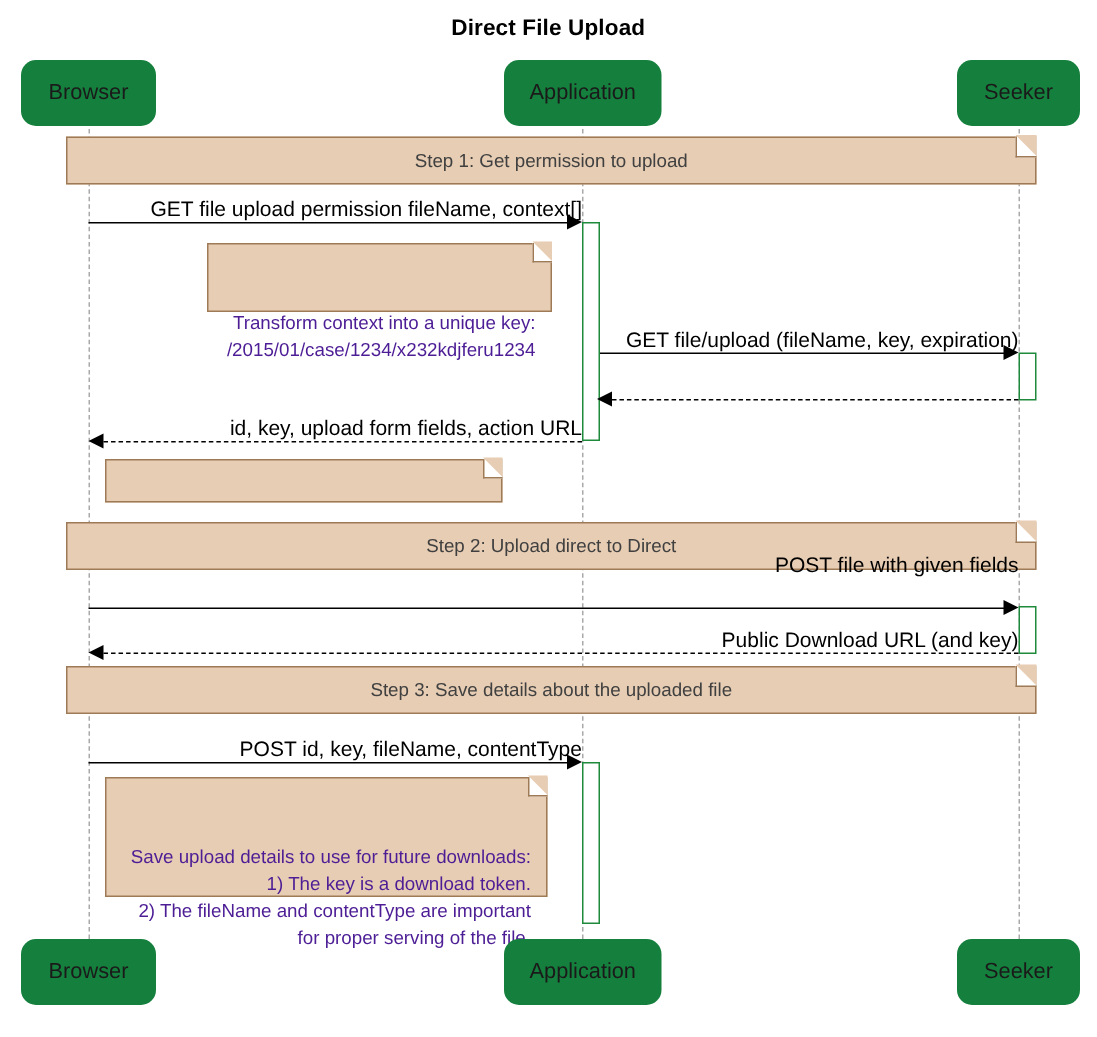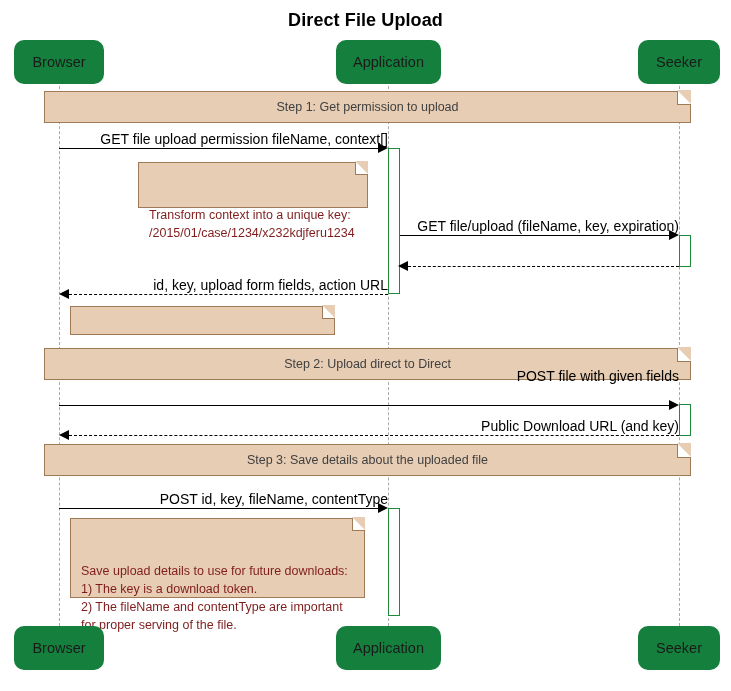--- a/index.html
+++ b/index.html
@@ -19,21 +19,21 @@
     overflow: hidden;
   }
 
   
   .diagram-title {
     position: absolute;
     left: 0;
     top: 10px;
     width: 731px;
     text-align: center;
-    font-size: 18px;
+    font-size: 15px;
     font-weight: bold;
     color: #000000;
     letter-spacing: 0.1px;
   }
 
   
   .lifeline {
     position: absolute;
     width: 0;
     border-left: 1px dashed #a9a9a9;
@@ -89,24 +89,25 @@
     border-top: 14px solid #e7cdb4;
   }
 
   
   .note {
     position: absolute;
     background: #e7cdb4;
     border: 1px solid #9e7b56;
     box-sizing: border-box;
     font-size: 12.5px;
-    color: #7f1d1d;
+    color: #4c1d95;
     line-height: 18px;
     padding: 7px 10px;
     white-space: pre-line;
+    text-align: right;
   }
   .note .fold {
     position: absolute;
     top: -1px;
     right: -1px;
     width: 13px;
     height: 13px;
     background: #ffffff;
     border-left: 1px solid #9e7b56;
     border-bottom: 1px solid #9e7b56;

